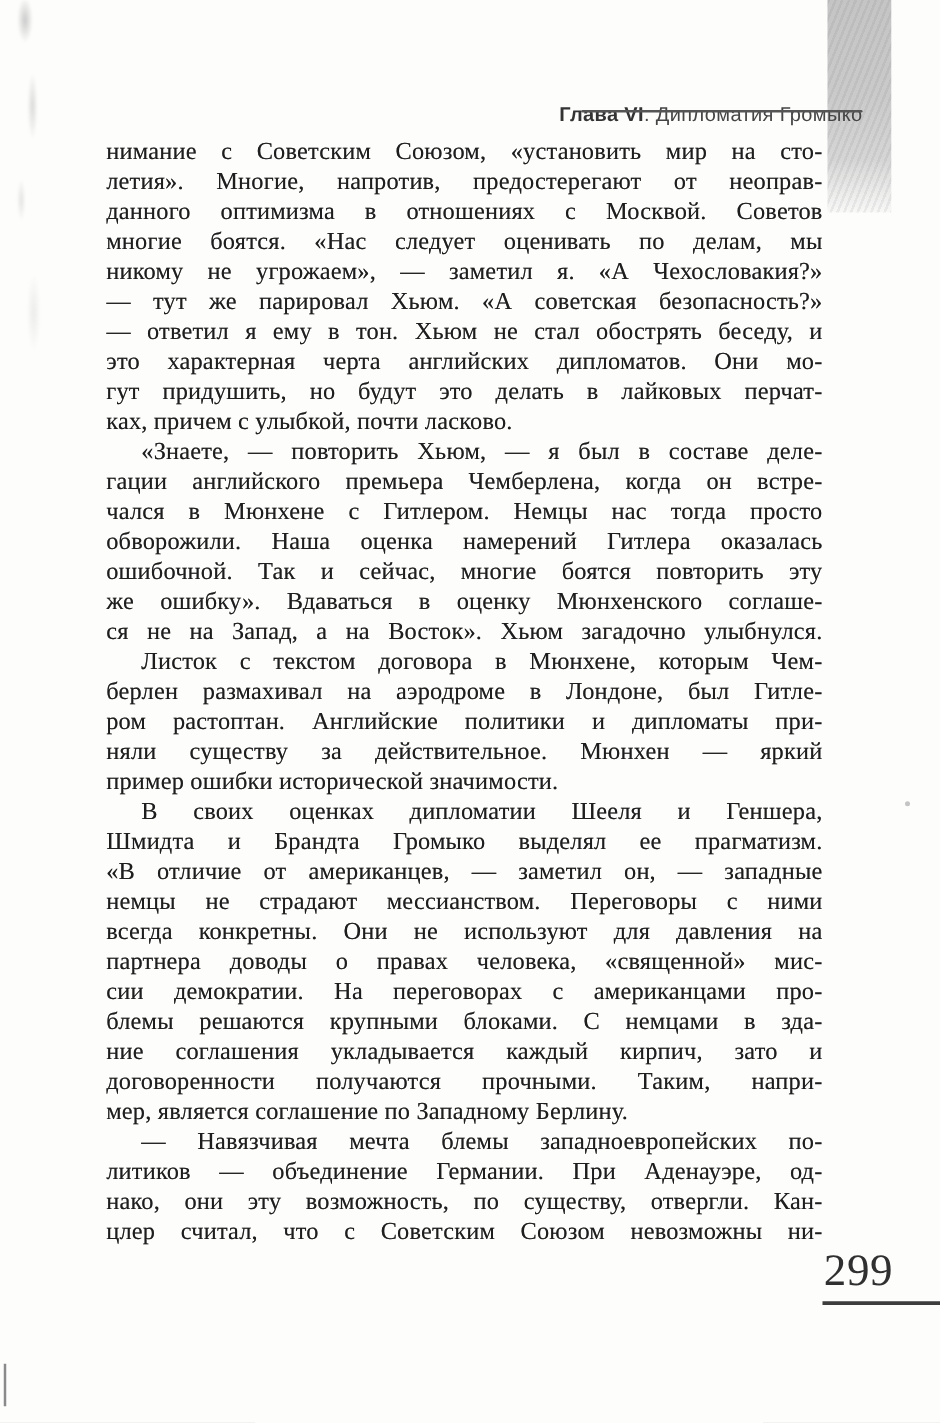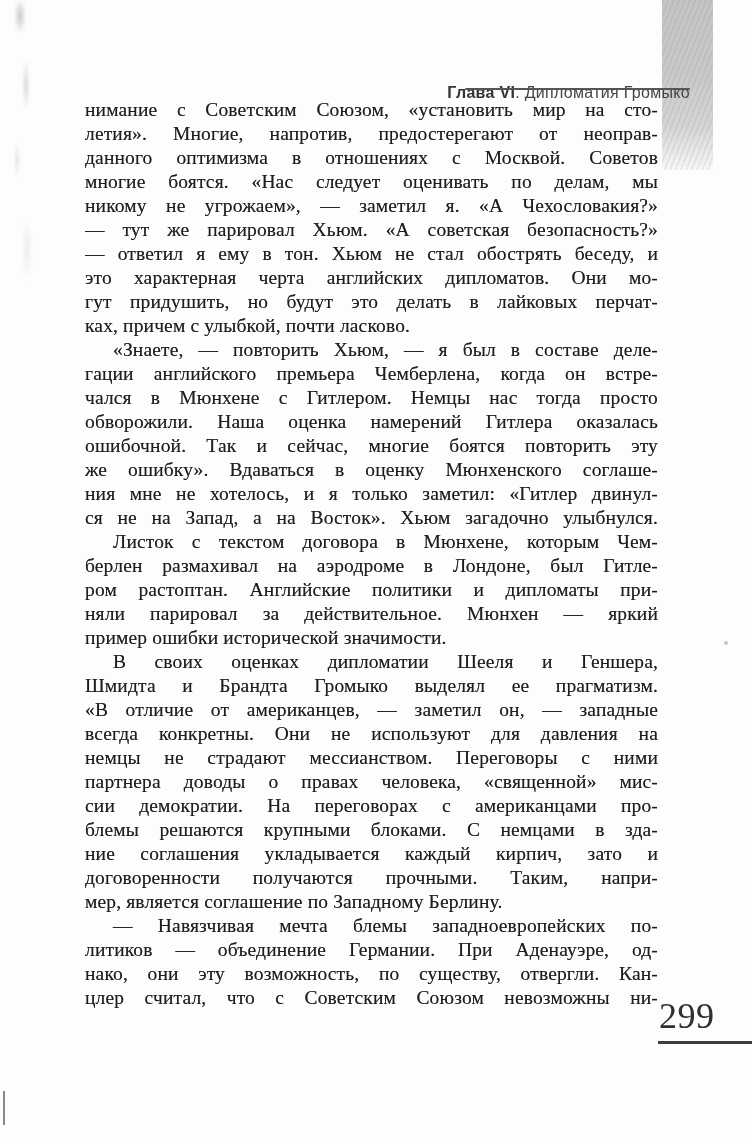--- a/index.html
+++ b/index.html
@@ -59,21 +59,21 @@
   .header-rule {
     position: absolute;
     top: 88px; right: 62px; width: 225px; height: 2px;
     background: #555555;
     border-radius: 1px;
   }
 
   
   .body-text {
     position: absolute;
-    left: 85px; top: 98px; width: 573px;
+    left: 85px; top: 110px; width: 573px;
     font-size: 19.5px;
     line-height: 24px;
     color: #1e1e1e;
     letter-spacing: 0.15px;
     text-shadow: 0 0 0.5px rgba(20,20,20,0.55);
   }
   .body-text .line {
     height: 24px;
     overflow: hidden;
     text-align: justify;
@@ -119,32 +119,31 @@
       <div class="line">— ответил я ему в тон. Хьюм не стал обострять беседу, и</div>
       <div class="line">это характерная черта английских дипломатов. Они мо-</div>
       <div class="line">гут придушить, но будут это делать в лайковых перчат-</div>
       <div class="line last">ках, причем с улыбкой, почти ласково.</div>
       <div class="line indent">«Знаете, — повторить Хьюм, — я был в составе деле-</div>
       <div class="line">гации английского премьера Чемберлена, когда он встре-</div>
       <div class="line">чался в Мюнхене с Гитлером. Немцы нас тогда просто</div>
       <div class="line">обворожили. Наша оценка намерений Гитлера оказалась</div>
       <div class="line">ошибочной. Так и сейчас, многие боятся повторить эту</div>
       <div class="line">же ошибку». Вдаваться в оценку Мюнхенского соглаше-</div>
-      <div class="line">ния мне не хотелось, и я только заметил: «Гитлер двинул-</div>
       <div class="line">ся не на Запад, а на Восток». Хьюм загадочно улыбнулся.</div>
       <div class="line indent">Листок с текстом договора в Мюнхене, которым Чем-</div>
       <div class="line">берлен размахивал на аэродроме в Лондоне, был Гитле-</div>
       <div class="line">ром растоптан. Английские политики и дипломаты при-</div>
-      <div class="line">няли парировал за действительное. Мюнхен — яркий</div>
+      <div class="line">няли существу за действительное. Мюнхен — яркий</div>
       <div class="line last">пример ошибки исторической значимости.</div>
       <div class="line indent">В своих оценках дипломатии Шееля и Геншера,</div>
       <div class="line">Шмидта и Брандта Громыко выделял ее прагматизм.</div>
       <div class="line">«В отличие от американцев, — заметил он, — западные</div>
+      <div class="line">немцы не страдают мессианством. Переговоры с ними</div>
       <div class="line">всегда конкретны. Они не используют для давления на</div>
-      <div class="line">немцы не страдают мессианством. Переговоры с ними</div>
       <div class="line">партнера доводы о правах человека, «священной» мис-</div>
       <div class="line">сии демократии. На переговорах с американцами про-</div>
       <div class="line">блемы решаются крупными блоками. С немцами в зда-</div>
       <div class="line">ние соглашения укладывается каждый кирпич, зато и</div>
       <div class="line">договоренности получаются прочными. Таким, напри-</div>
       <div class="line last">мер, является соглашение по Западному Берлину.</div>
       <div class="line indent">— Навязчивая мечта блемы западноевропейских по-</div>
       <div class="line">литиков — объединение Германии. При Аденауэре, од-</div>
       <div class="line">нако, они эту возможность, по существу, отвергли. Кан-</div>
       <div class="line">цлер считал, что с Советским Союзом невозможны ни-</div>

